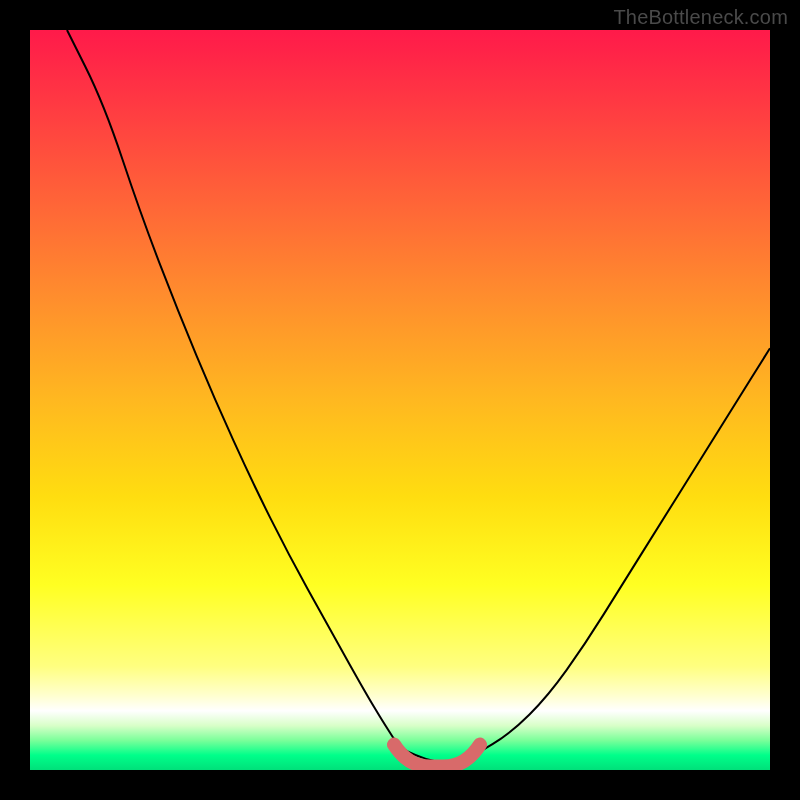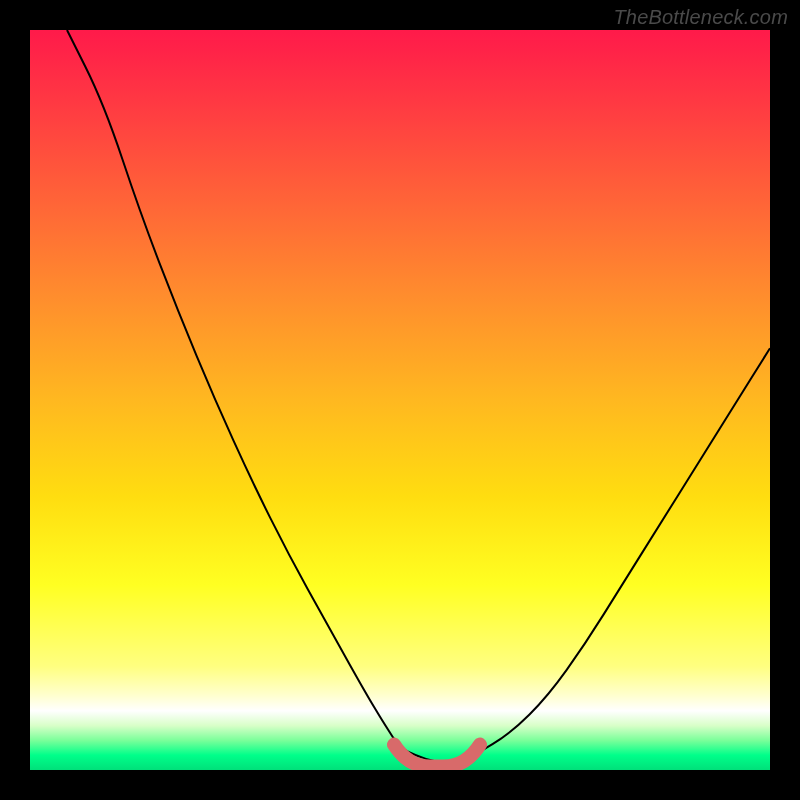--- a/index.html
+++ b/index.html
@@ -35,21 +35,20 @@
   }
   .watermark {
     position: absolute;
     top: 6px;
     right: 12px;
     font-family: Arial, Helvetica, sans-serif;
     font-size: 20px;
     font-weight: 500;
     color: #4a4a4a;
     letter-spacing: 0.2px;
-    font-style: italic;
   }
   svg.curve {
     position: absolute;
     left: 0;
     top: 0;
     width: 740px;
     height: 740px;
   }
   .curve-path {
     fill: none;

